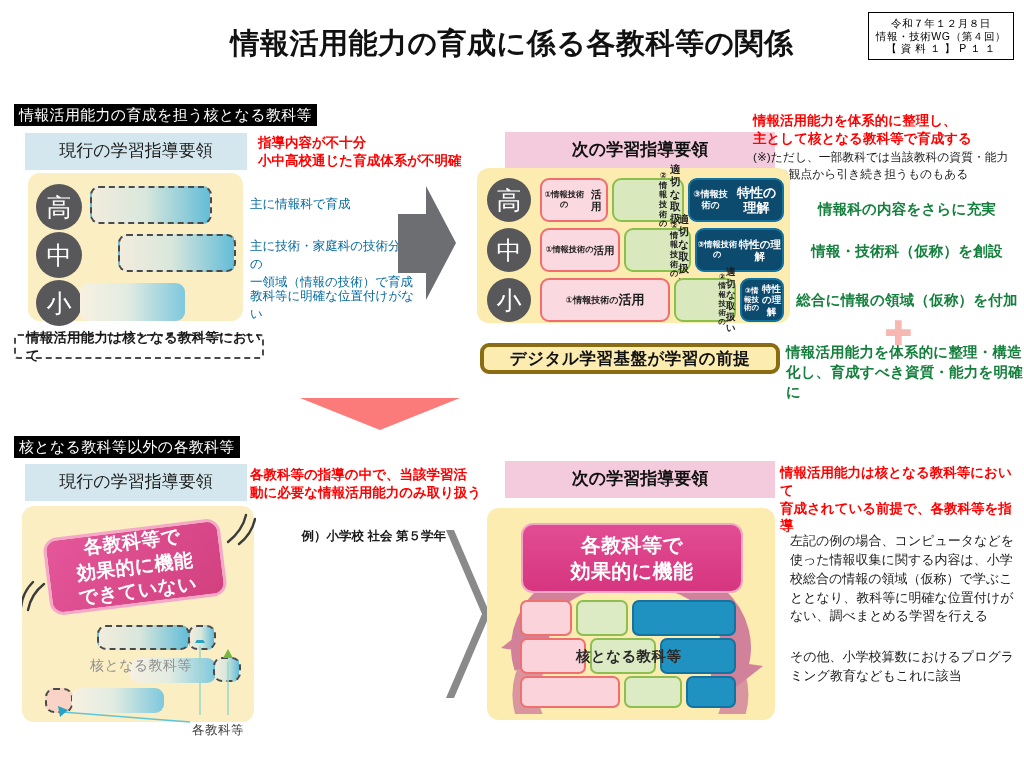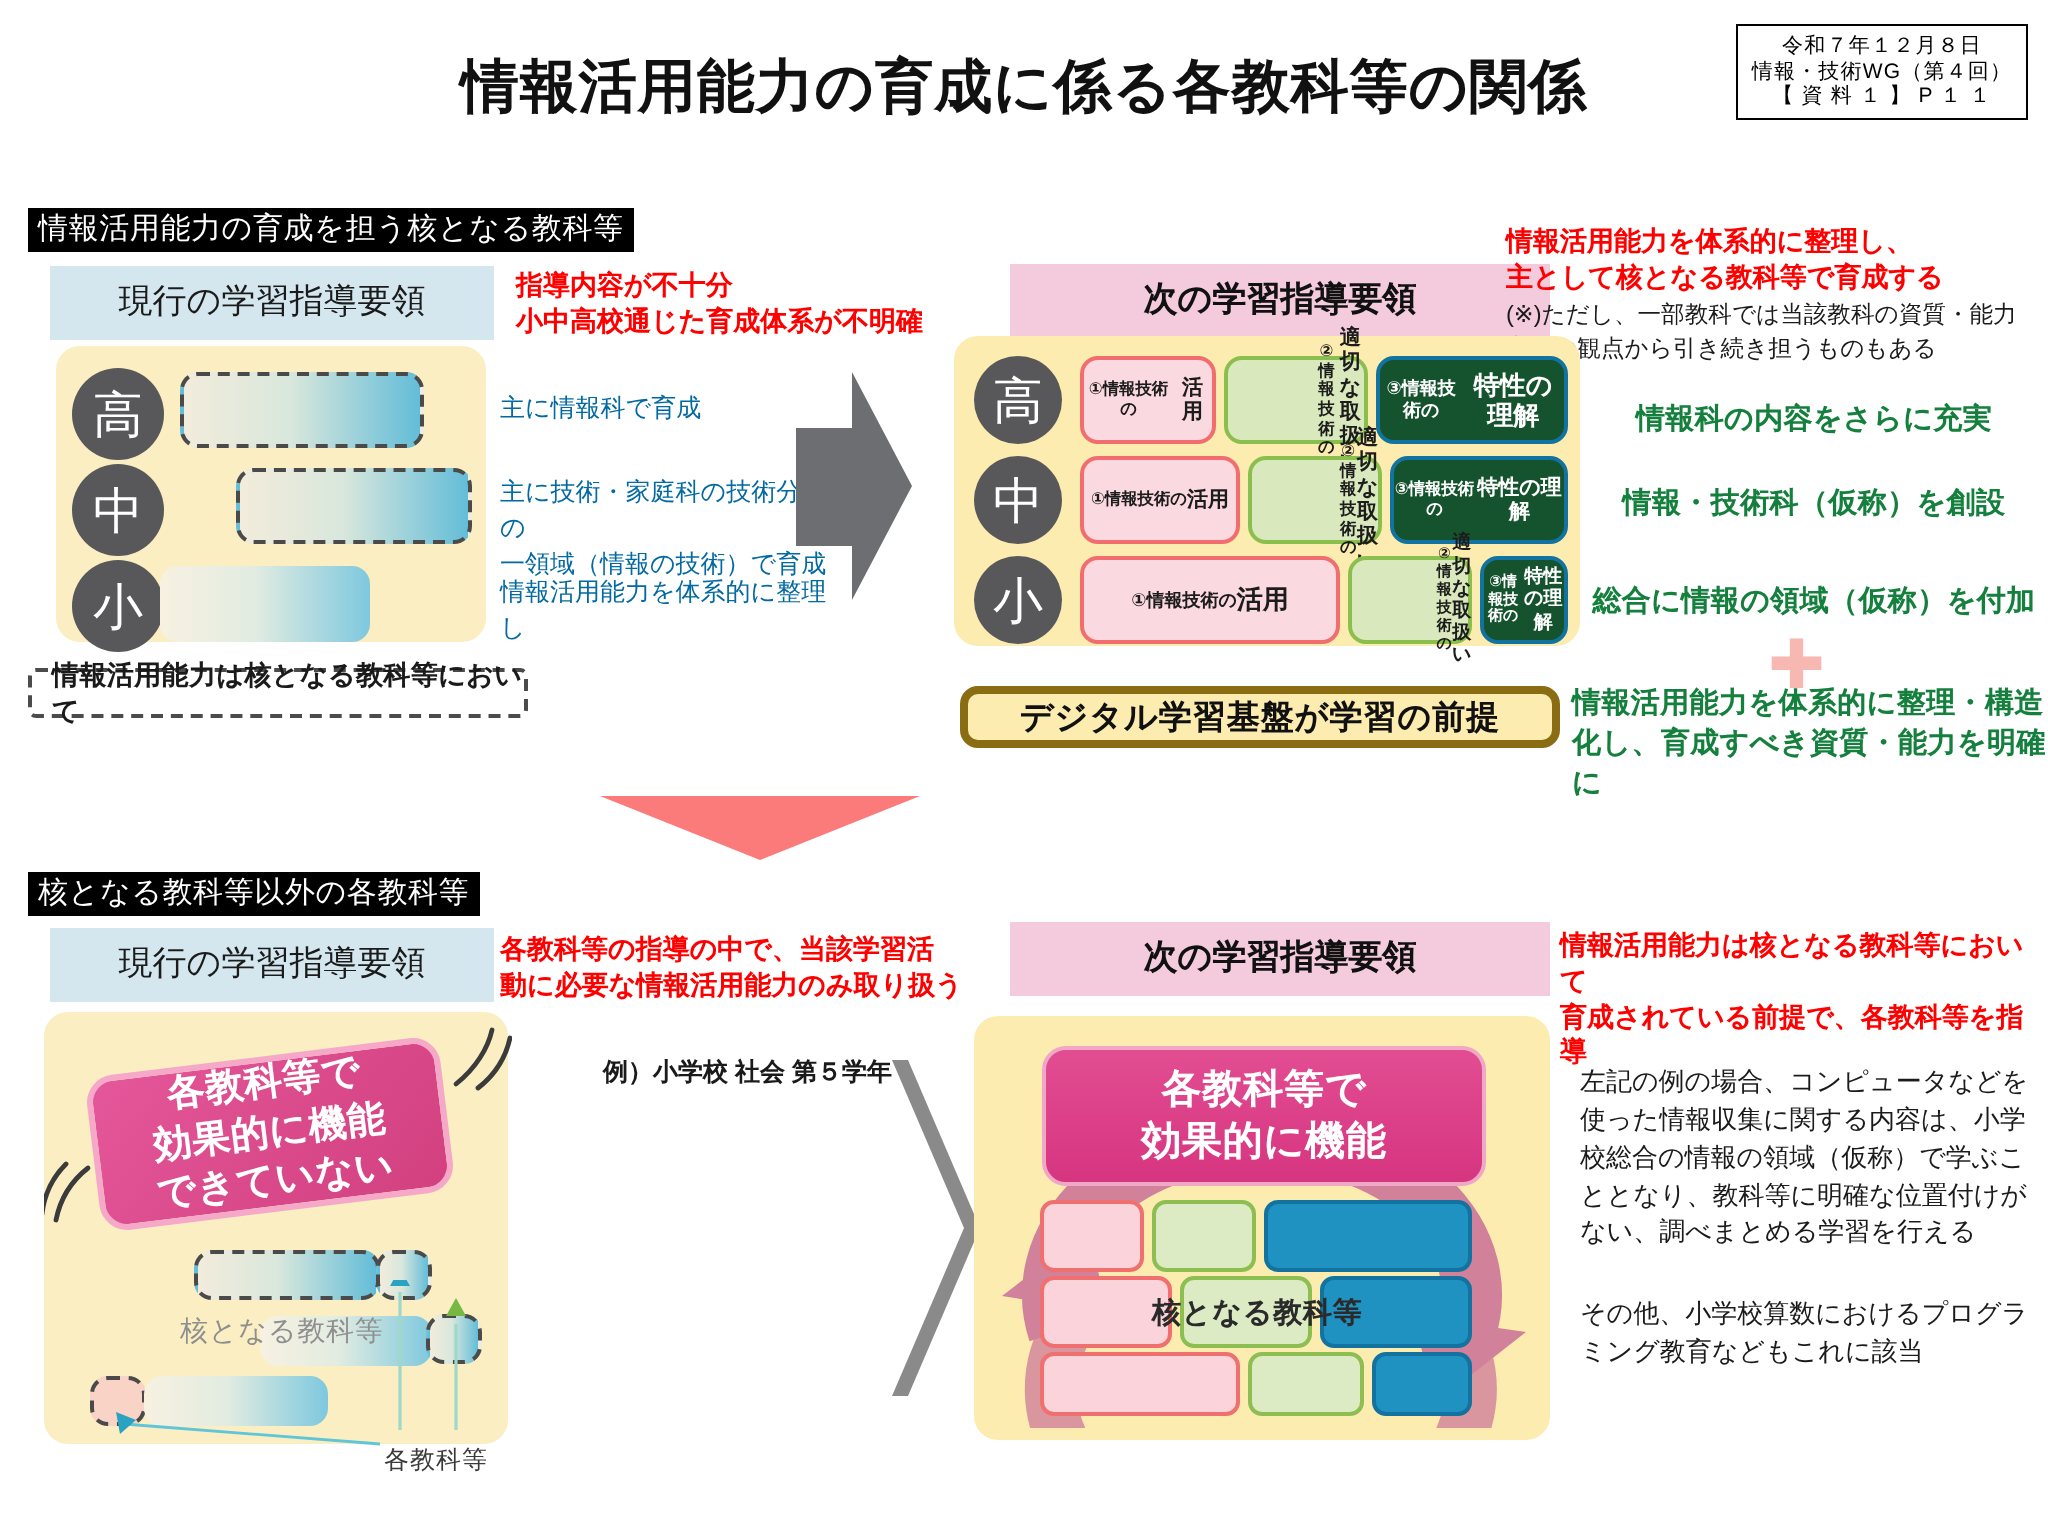--- a/index.html
+++ b/index.html
@@ -155,21 +155,21 @@
   }
   .cbox .num { font-size: 9px; font-weight: bold; }
   .cbox .ttl { font-size: 13px; font-weight: bold; }
   .cbox.tiny .num { font-size: 7.5px; }
   .cbox.tiny .ttl { font-size: 9.5px; }
   .cbox.mid .num { font-size: 8.2px; }
   .cbox.mid .ttl { font-size: 10.5px; }
 
   .c-pink  { background: #fbd9e0; border: 2px solid #f26d6d; color: #1c1c1c; }
   .c-green { background: #d9e9bd; border: 2px solid #8bbf4d; color: #1c1c1c; padding-left: 44px; }
-  .c-blue  { background: #14532d; border: 2px solid #1272a0; color: #ffffff; }
+  .c-blue  { background: #0c4a6e; border: 2px solid #1272a0; color: #ffffff; }
 
   
   #digital-banner {
     background: #fcecb0;
     border: 4px solid #8a6d12;
     border-radius: 9px;
     box-sizing: border-box;
     display: flex; align-items: center; justify-content: center;
     font-size: 16.5px;
     font-weight: bold;
@@ -271,21 +271,21 @@
 <div class="abs grade-circle" style="left:36px; top:232px; width:46px; height:46px;">中</div>
 <div class="abs grade-circle" style="left:36px; top:280px; width:46px; height:46px;">小</div>
 
 <div class="abs bar-dashed" style="left:90px; top:186px; width:122px; height:38px;"></div>
 <div class="abs bar-dashed" style="left:118px; top:234px; width:118px; height:38px;"></div>
 <div class="abs bar-plain" style="left:80px; top:283px; width:105px; height:38px;"></div>
 
 <div class="abs gray-note" style="left:250px; top:196px; width:150px;">主に情報科で育成</div>
 <div class="abs gray-note" style="left:250px; top:238px; width:165px; white-space:pre-line;">主に技術・家庭科の技術分野の
 一領域（情報の技術）で育成</div>
-<div class="abs gray-note" style="left:250px; top:288px; width:165px;">情報活用能力を体系的に整理し</div>
+<div class="abs gray-note" style="left:250px; top:288px; width:165px;">教科等に明確な位置付けがない</div>
 
 <div class="abs dashed-callout" style="left:14px; top:334px; width:250px; height:25px;">情報活用能力は核となる教科等において</div>
 
 <svg class="abs" style="left:398px; top:186px;" width="60" height="115">
   <polygon points="0,28 28,28 28,0 58,57 28,114 28,87 0,87" fill="#6d6e71"></polygon>
 </svg>
 
 <div class="abs pink-sub" style="left:505px; top:132px; width:270px;">次の学習指導要領</div>
 
 <div class="abs red-bold" style="left:753px; top:112px; width:268px; white-space:pre-line;">情報活用能力を体系的に整理し、

